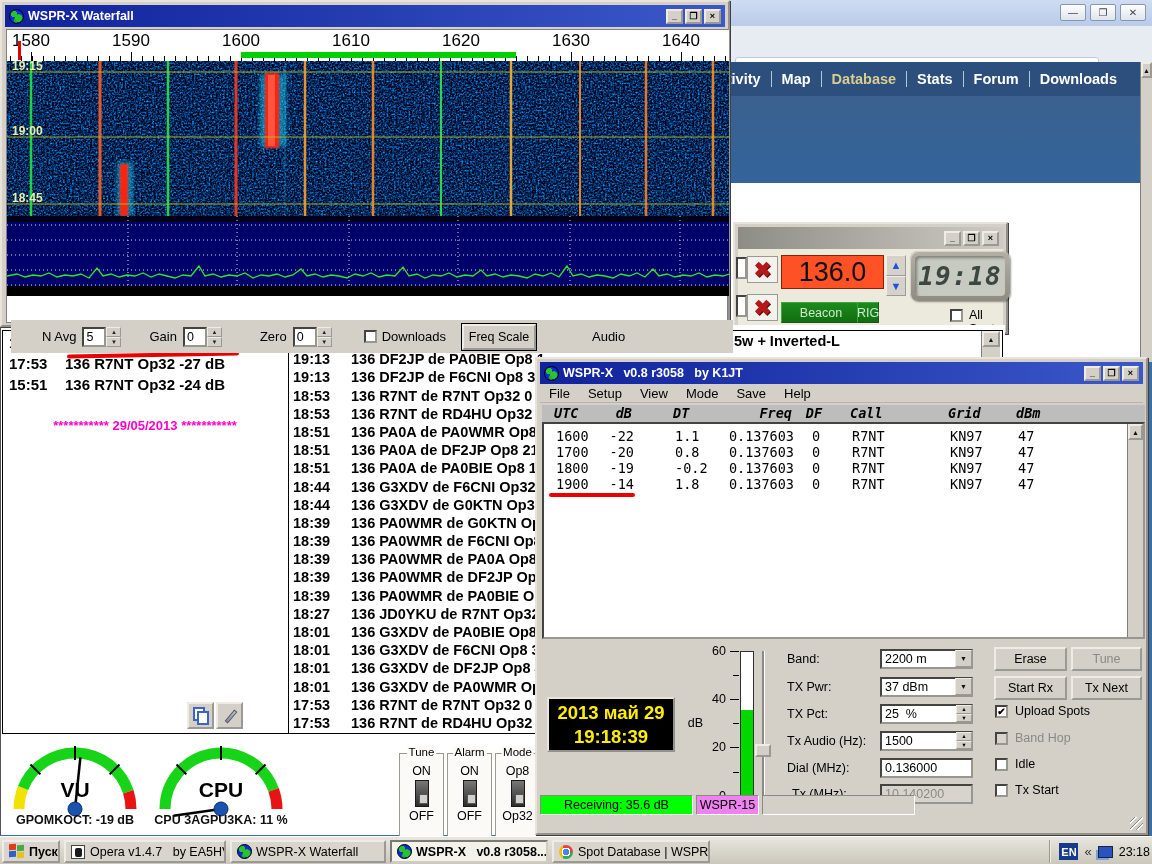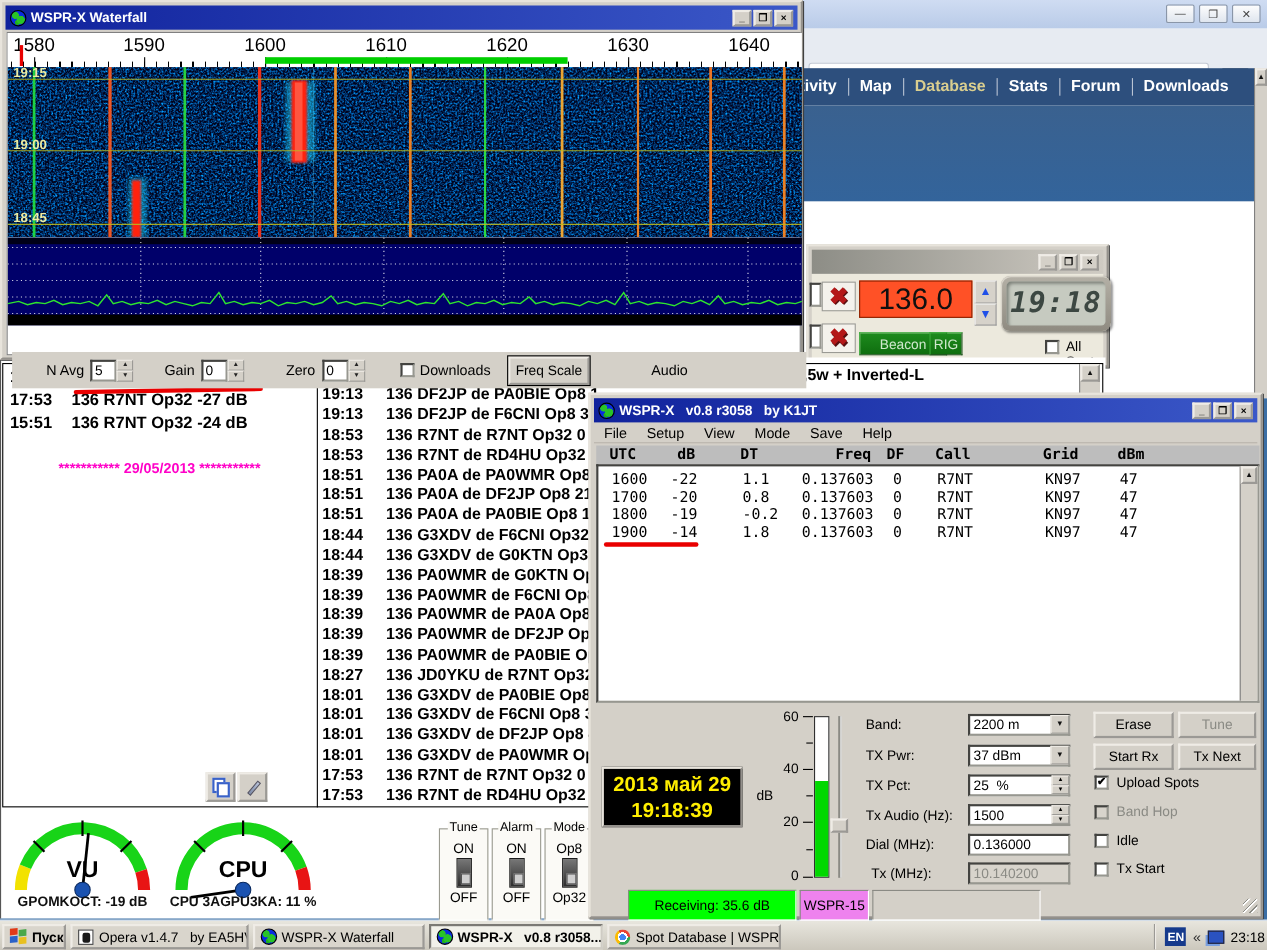--- a/index.html
+++ b/index.html
@@ -129,21 +129,21 @@
     font-family:"DejaVu Sans Mono", monospace; font-size:13.5px; font-weight:bold; color:#000; }
   #wx-list { position:absolute; left:5px; top:63px; width:603px; height:217px; background:#fff; border:2px inset #979790; }
   .trow { display:grid; grid-template-columns:46px 44px 44px 116px 44px 112px 68px 60px; height:16px;
     font-family:"DejaVu Sans Mono", monospace; font-size:13.5px; color:#000; }
   .trow span:nth-child(1){ padding-left:12px; }
   .trow span:nth-child(2){ text-align:right; }
   .trow span:nth-child(3){ text-align:center;padding-left:41px; }
   .trow span:nth-child(4){ text-align:right; }
   .trow span:nth-child(5){ text-align:center; }
   .trow span:nth-child(6){ padding-left:14px; }
-  #wx-header .trow { font-weight:bold; }
+  #wx-header .trow { font-weight:bold;font-style:italic; }
   #wx-clock { position:absolute; left:10px; top:338px; width:128px; height:55px; background:#000; border:2px outset #e8e4dc;
     display:flex; flex-direction:column; align-items:center; justify-content:center; color:#ffee00;
     font-size:18.5px; font-weight:bold; line-height:1.25; }
   .mtick-label { position:absolute; width:26px; text-align:right; font-size:12.5px; color:#000; }
   .mtick { position:absolute; height:1px; background:#000; }
   #wx-bar { position:absolute; left:203px; top:292px; width:14px; height:147px; background:#fff; border:1px solid #303030; }
   #wx-bar .fill { position:absolute; left:0; right:0; bottom:0; height:87px; background:#00d800; }
   #wx-slider-track { position:absolute; left:225px; top:292px; width:3px; height:147px; background:#8a8a84; border-right:1px solid #fff; }
   #wx-thumb { position:absolute; left:218px; top:385px; width:16px; height:13px; background:#d4d0c8; border:2px outset #efece6; }
   .wx-label { position:absolute; left:250px; font-size:12.5px; color:#000; }
@@ -151,22 +151,22 @@
     font-size:12.5px; padding:1px 3px; display:flex; align-items:center; }
   .dd-btn { position:absolute; right:-1px; top:-1px; width:17px; height:17px; background:#d4d0c8; border:1px outset #efece6;
     font-size:7px; display:flex; align-items:center; justify-content:center; color:#111; }
   .sp-col { position:absolute; right:-1px; top:-1px; width:16px; height:17px; display:flex; flex-direction:column; }
   .sp-col div { flex:1; background:#d4d0c8; border:1px outset #efece6; font-size:5.5px; display:flex; align-items:center; justify-content:center; }
   .wx-btn { position:absolute; width:73px; height:24px; font-size:12.5px; }
   .wx-btn.disabled { color:#8a8a84; }
   #btn-erase::first-letter { text-decoration:underline; }
   .wx-check-label { position:absolute; left:478px; font-size:12.5px; color:#000; }
   .wx-check-label.grayed { color:#8a8a84; }
-  .statuspanel { position:absolute; top:450px; height:28px; border:1px solid #8a8a84; border-right-color:#fff; border-bottom-color:#fff;
-    font-size:12.5px; display:flex; align-items:center; justify-content:center; color:#000;margin-left:31px; }
+  .statuspanel { position:absolute; top:436px; height:20px; border:1px solid #8a8a84; border-right-color:#fff; border-bottom-color:#fff;
+    font-size:12.5px; display:flex; align-items:center; justify-content:center; color:#000; }
   #wx-grip { position:absolute; right:3px; bottom:3px; width:13px; height:13px;
     background:repeating-linear-gradient(135deg, transparent 0 3px, #8a8a84 3px 4px, #fff 4px 5px); }
 
   
   #taskbar { position:absolute; left:0; bottom:0; width:1152px; height:28px; background:linear-gradient(#e8e6de,#cbc7bc);
     border-top:1px solid #fff; z-index:100; }
   .taskbtn { position:absolute; top:3px; height:23px; background:#d9d5cc; border:2px outset #efece6; display:flex;
     align-items:center; padding:0 5px; font-size:12.5px; color:#000; overflow:hidden; white-space:pre; }
   .taskbtn.active { background:#f2f1ea; border:2px inset #cfccc4; font-weight:bold; }
   .winflag { width:16px; height:15px; position:relative; margin-right:4px; flex:0 0 auto; }
@@ -237,21 +237,21 @@
     <div class="redx" style="left:9px;top:45px;">✖</div>
     <div id="bc-freq">136.0</div>
     <div id="bc-spin">
       <div>▲</div>
       <div>▼</div>
     </div>
     <div id="bc-lcd">
       <div id="bc-lcd-in">19:18</div>
     </div>
     <div class="greenbtn" style="left:43px;top:53px;width:80px;">Beacon</div>
-    <div class="greenbtn" style="left:107px;top:53px;width:30px;">RIG</div>
+    <div class="greenbtn" style="left:119px;top:53px;width:22px;">RIG</div>
     <div class="checkbox abs" style="left:212px;top:60px;"></div>
     <span class="abs" style="left:231px;top:59px;font-size:12.5px;">All Spots</span>
   </div>
 </div>
 
 <div id="spotwin" class="abs">
   <div id="spot-listframe"></div>
   <div id="spot-divider"></div>
 
   <div id="left-rows">

